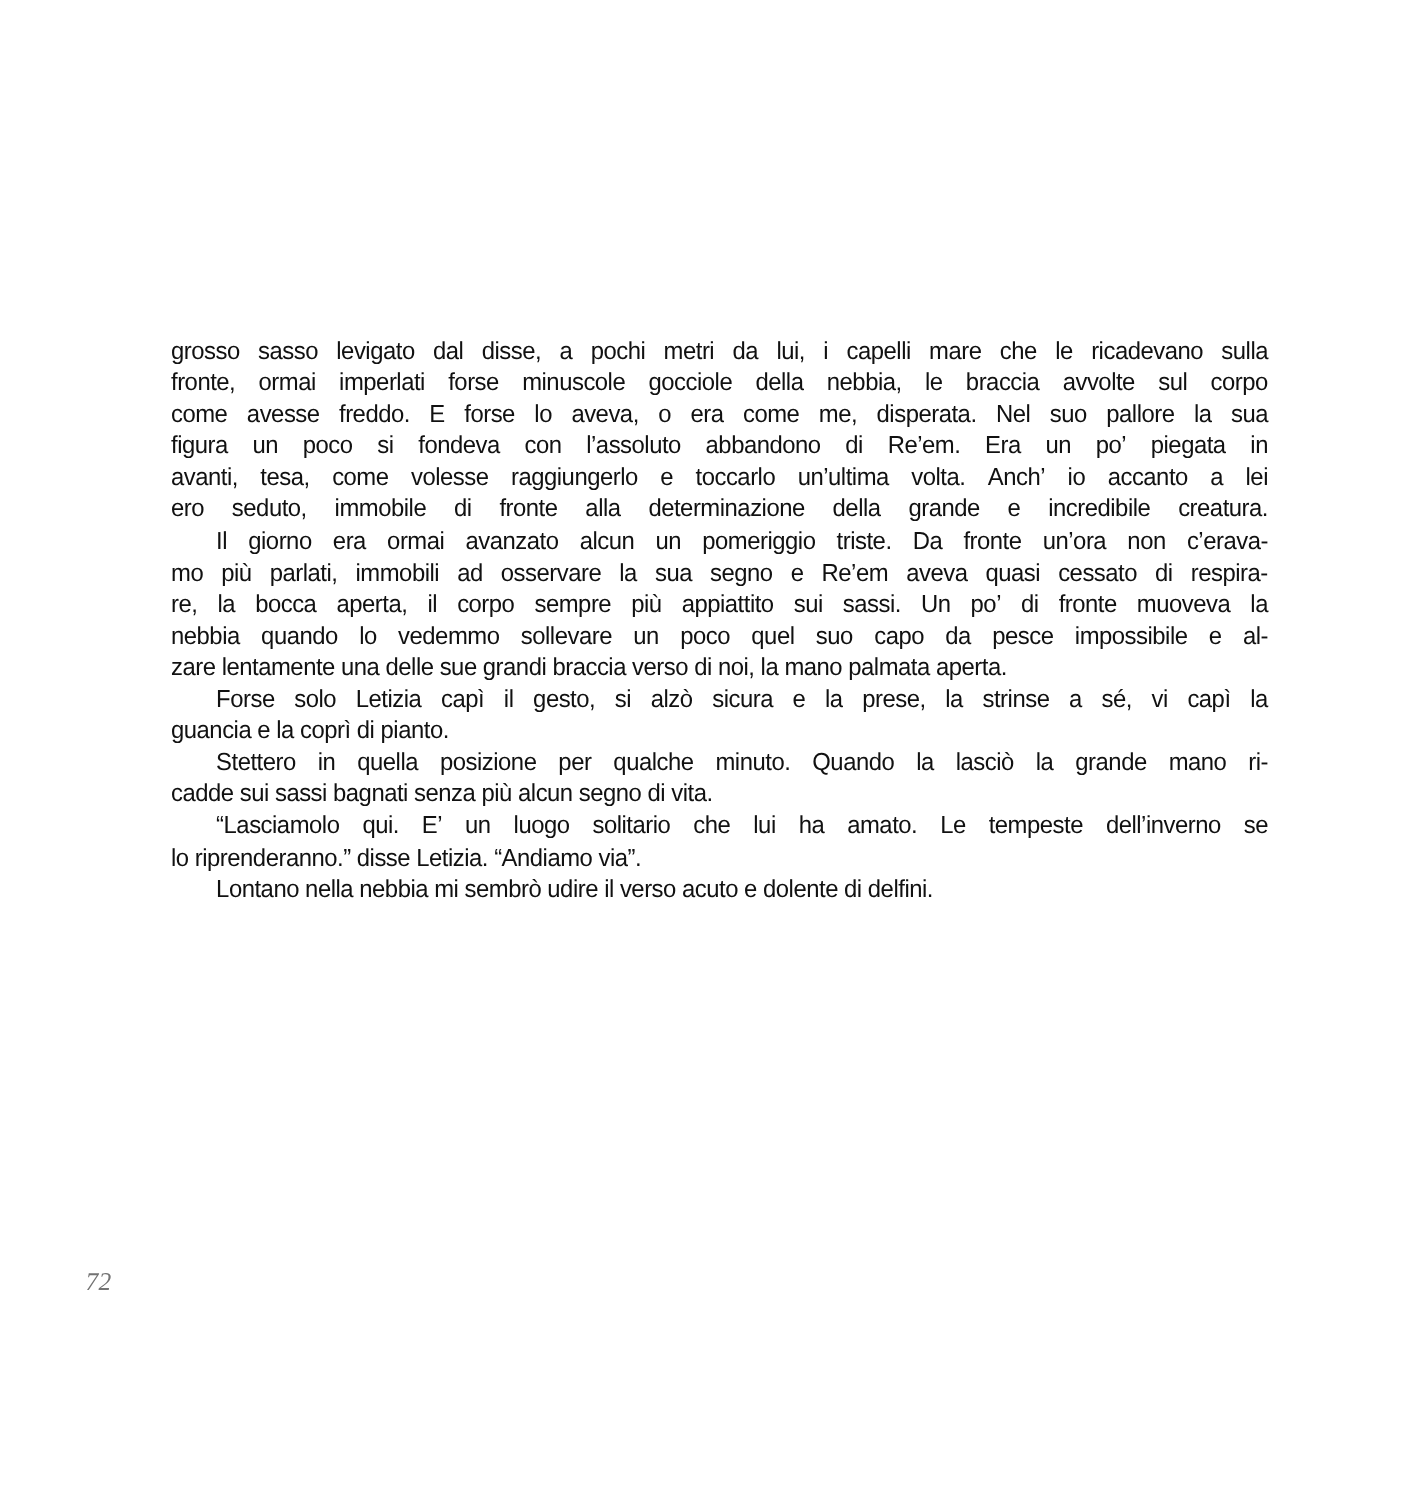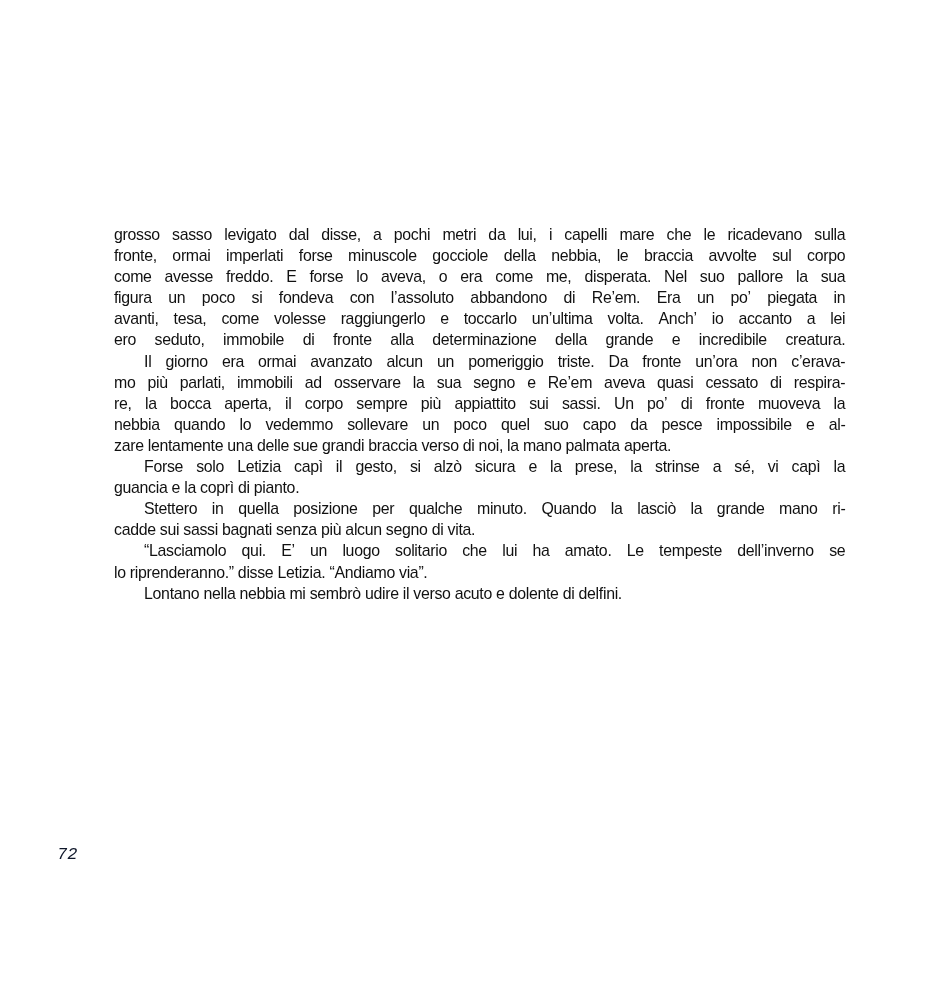--- a/index.html
+++ b/index.html
@@ -65,25 +65,25 @@
   }
   .line.just.indent {
     width: 754px;
     box-sizing: border-box;
   }
 
   #page-number {
     position: absolute;
     left: 57px;
     top: 845px;
-    font-family: Liberation Mono, monospace;
+    font-family: Liberation Serif, serif;
     font-style: italic;
     font-size: 17px;
     line-height: 20px;
-    color: #0f172a;
+    color: #737373;
     letter-spacing: 0.01em;
   }
 </style>
 </head>
 <body>
 
 <div id="page">
 
   <div id="text-block">
       <div class="line just">

